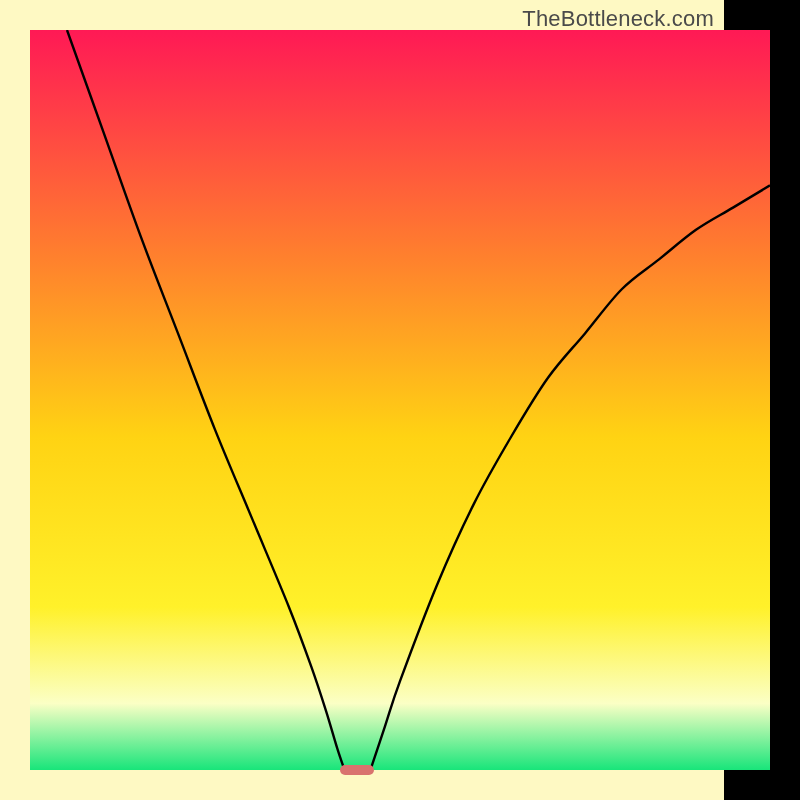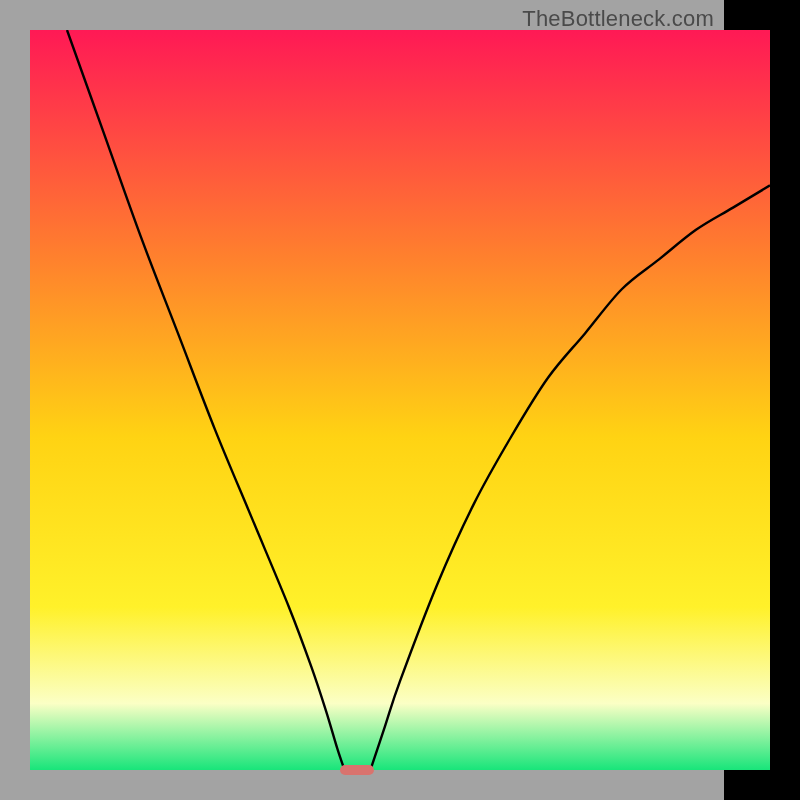--- a/index.html
+++ b/index.html
@@ -1,20 +1,20 @@
 <!DOCTYPE html>
 <html><head>
 <meta charset="utf-8">
 <style>
   * { margin: 0; padding: 0; box-sizing: border-box; }
   html, body { width: 800px; height: 800px; overflow: hidden; background: #000; }
   .outer {
     width: 724px;
     height: 800px;
-    background: #a3a3a3;
+    background: #fef9c3;
     position: relative;
     text-decoration: underline;
   }
   .watermark {
     position: absolute;
     top: 6px;
     right: 10px;
     color: #4a4a4a;
     font-family: Arial, Helvetica, sans-serif;
     font-size: 22px;

